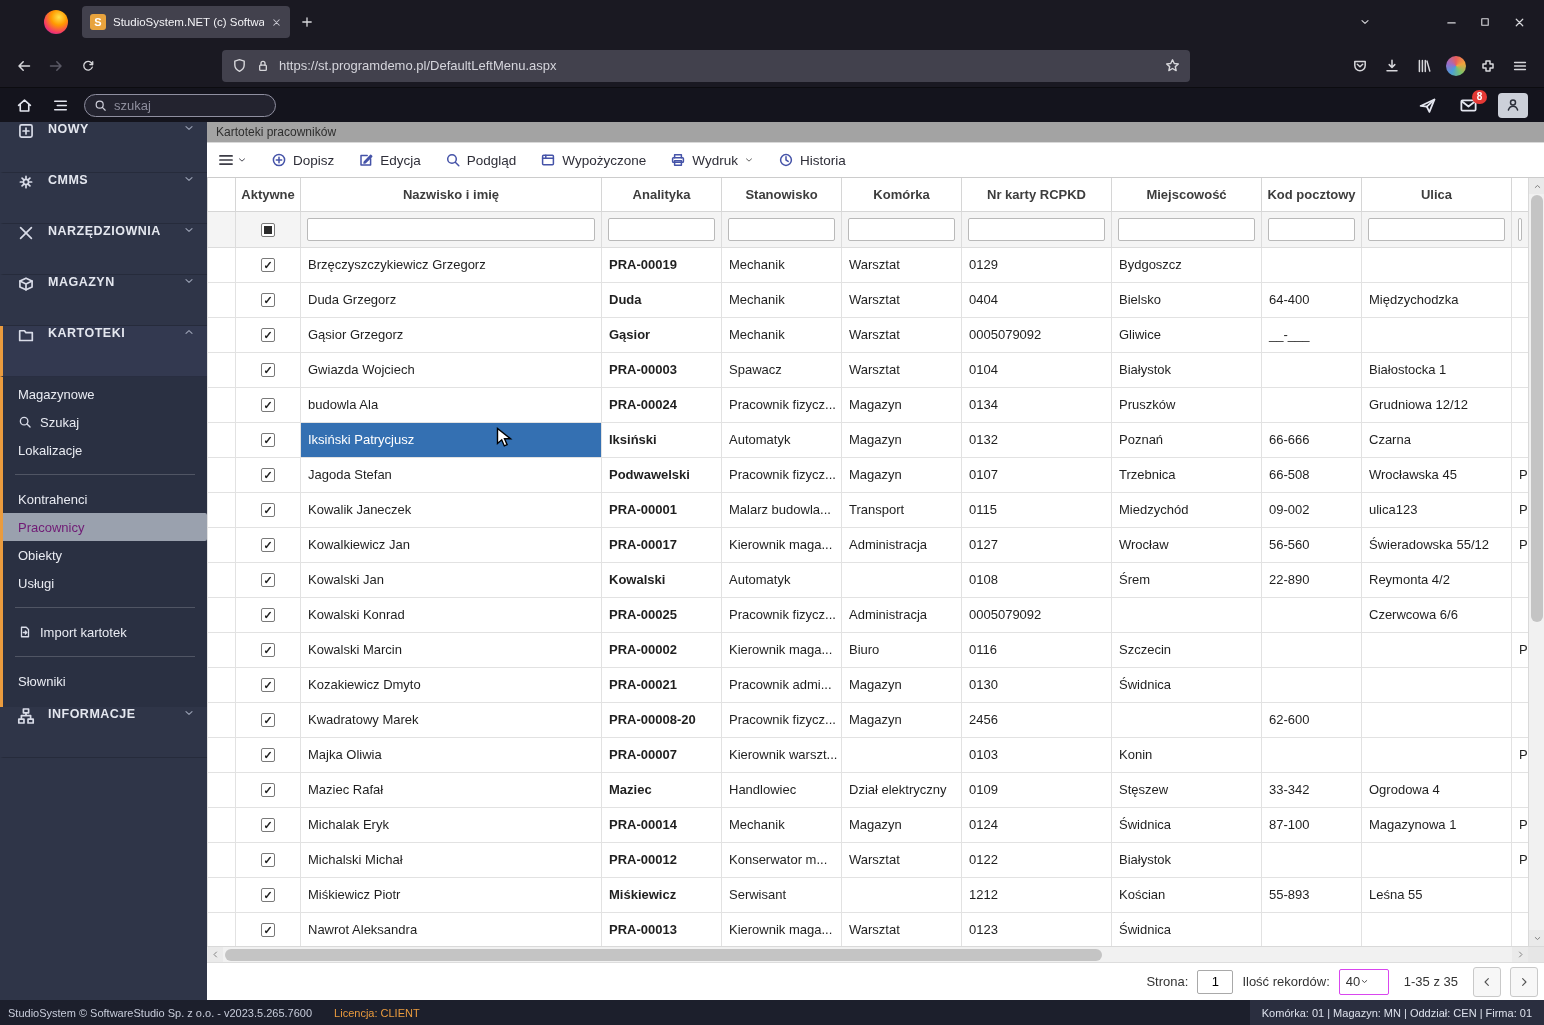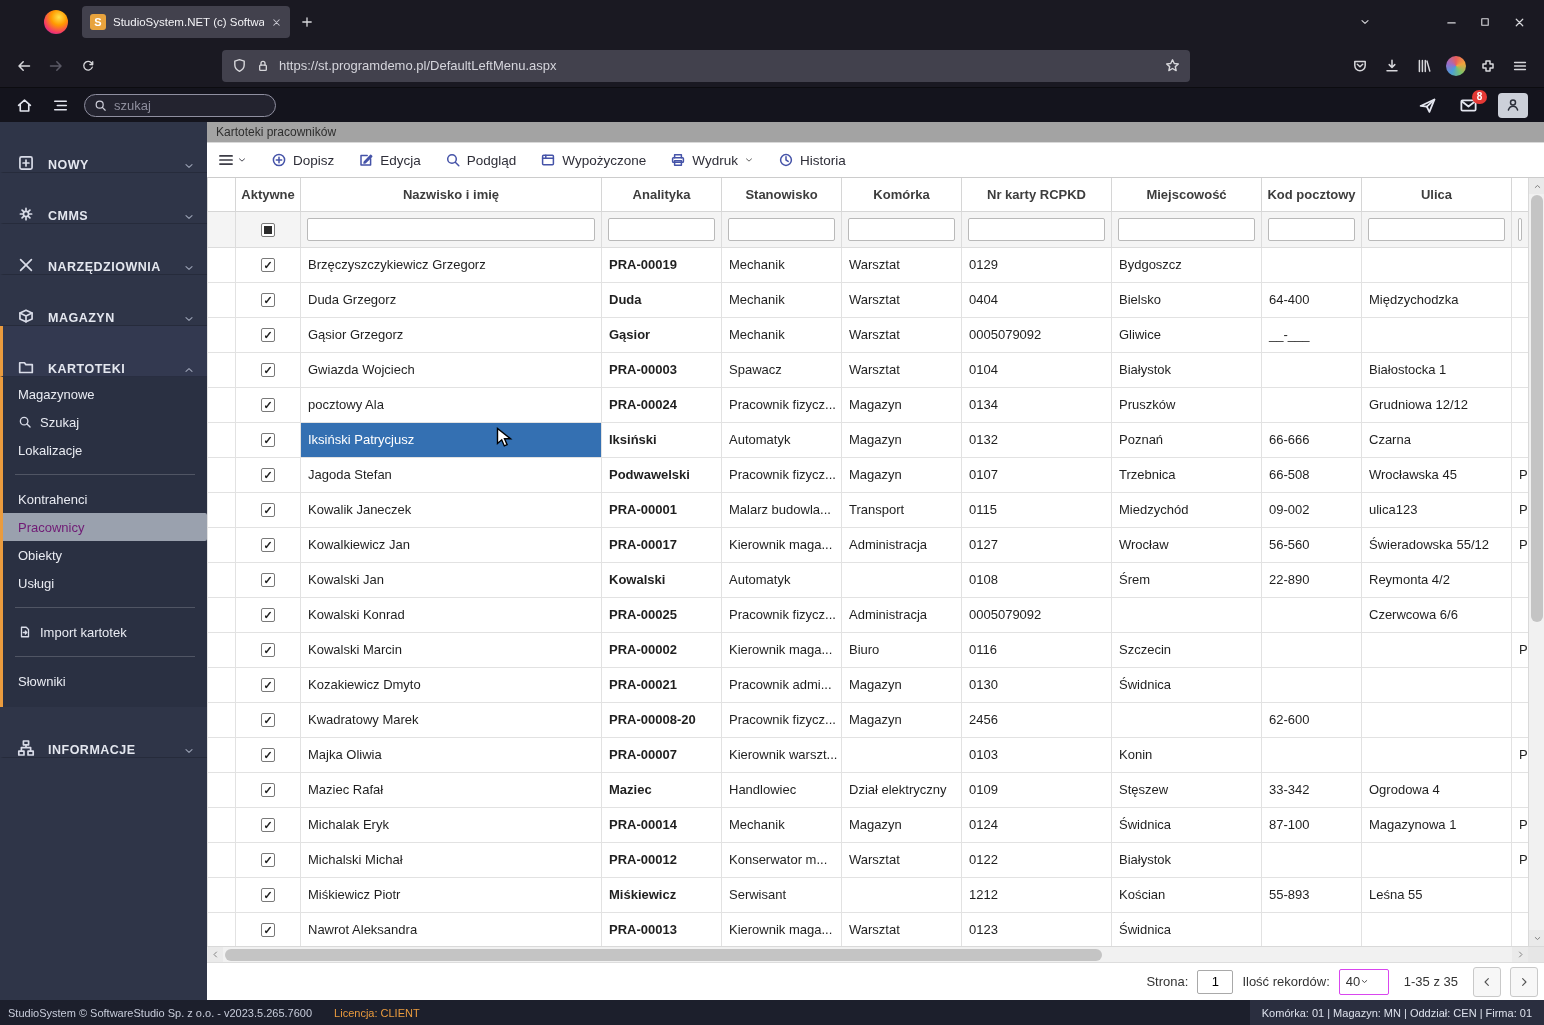--- a/index.html
+++ b/index.html
@@ -34,21 +34,21 @@
 .search-pill input{background:transparent;border:none;outline:none;color:#d5d5de;font-size:13px;width:100%;font-family:inherit}
 .search-pill input::placeholder{color:#8d8d9c}
 .hdr-right{margin-left:auto;display:flex;align-items:center;gap:20px;padding-right:4px}
 .mail-wrap{position:relative;color:#e4e6ef;display:flex}
 .badge{position:absolute;top:-6px;right:-9px;background:#e53935;color:#fff;font-size:10px;font-weight:bold;min-width:15px;height:14px;border-radius:7px;display:flex;align-items:center;justify-content:center;padding:0 3px}
 .user-btn{width:30px;height:25px;background:#ccd0d9;border-radius:4px;display:flex;align-items:center;justify-content:center;color:#2b2f3a}
 
 
 .app-body{display:flex;height:878px}
 .sidebar{width:207px;background:#2f3548;color:#e4e7ef;flex:none;display:flex;flex-direction:column;overflow:hidden}
-.side-item{height:51px;display:flex;align-items:flex-end;padding:0 12px 0 14px;gap:13px;font-size:12.5px;font-weight:bold;letter-spacing:.5px;border-bottom:1px solid rgba(0,0,0,.18);border-left:3px solid transparent;flex:none}
+.side-item{height:51px;display:flex;align-items:flex-start;padding:0 12px 0 14px;gap:13px;font-size:12.5px;font-weight:bold;letter-spacing:.5px;border-bottom:1px solid rgba(0,0,0,.18);border-left:3px solid transparent;flex:none}
 .side-item .chev{margin-left:auto;color:#9ba2b5}
 .side-item.accent{border-left-color:#ea9b3e;background:#333950}
 .s-ic{color:#d9dce8}
 .sub-block{border-left:3px solid #ea9b3e;background:#2a3042;padding:3px 0 12px;flex:none}
 .sub-item{height:28px;display:flex;align-items:center;padding:0 12px 0 15px;gap:8px;font-size:13px;color:#e9ebf2}
 .sub-item.selected{background:#9aa1ae;color:#701a75;border-radius:0 2px 2px 0}
 .sub-divider{height:1px;background:rgba(255,255,255,.18);margin:10px 12px}
 .main{flex:1;display:flex;flex-direction:column;min-width:0;background:#fff}
 .page-title{height:21px;background:#a3a3a3;border-bottom:1px solid #d9d9d9;font-size:12px;color:#2e2e2e;display:flex;align-items:center;padding:0 9px}
 .toolbar{height:34px;display:flex;align-items:center;padding:12px 10px;gap:24px;color:#2e2e38}
@@ -574,21 +574,21 @@
                 <td>Warsztat</td>
                 <td>0104</td>
                 <td>Białystok</td>
                 <td></td>
                 <td>Białostocka 1</td>
                 <td></td>
               </tr>
               <tr>
                 <td></td>
                 <td class="center"><span class="cb checked"></span></td>
-                <td class="name">pocztowy Ala</td>
+                <td class="name">budowla Ala</td>
                 <td class="bold">PRA-00024</td>
                 <td>Pracownik fizycz...</td>
                 <td>Magazyn</td>
                 <td>0134</td>
                 <td>Pruszków</td>
                 <td></td>
                 <td>Grudniowa 12/12</td>
                 <td></td>
               </tr>
               <tr>

